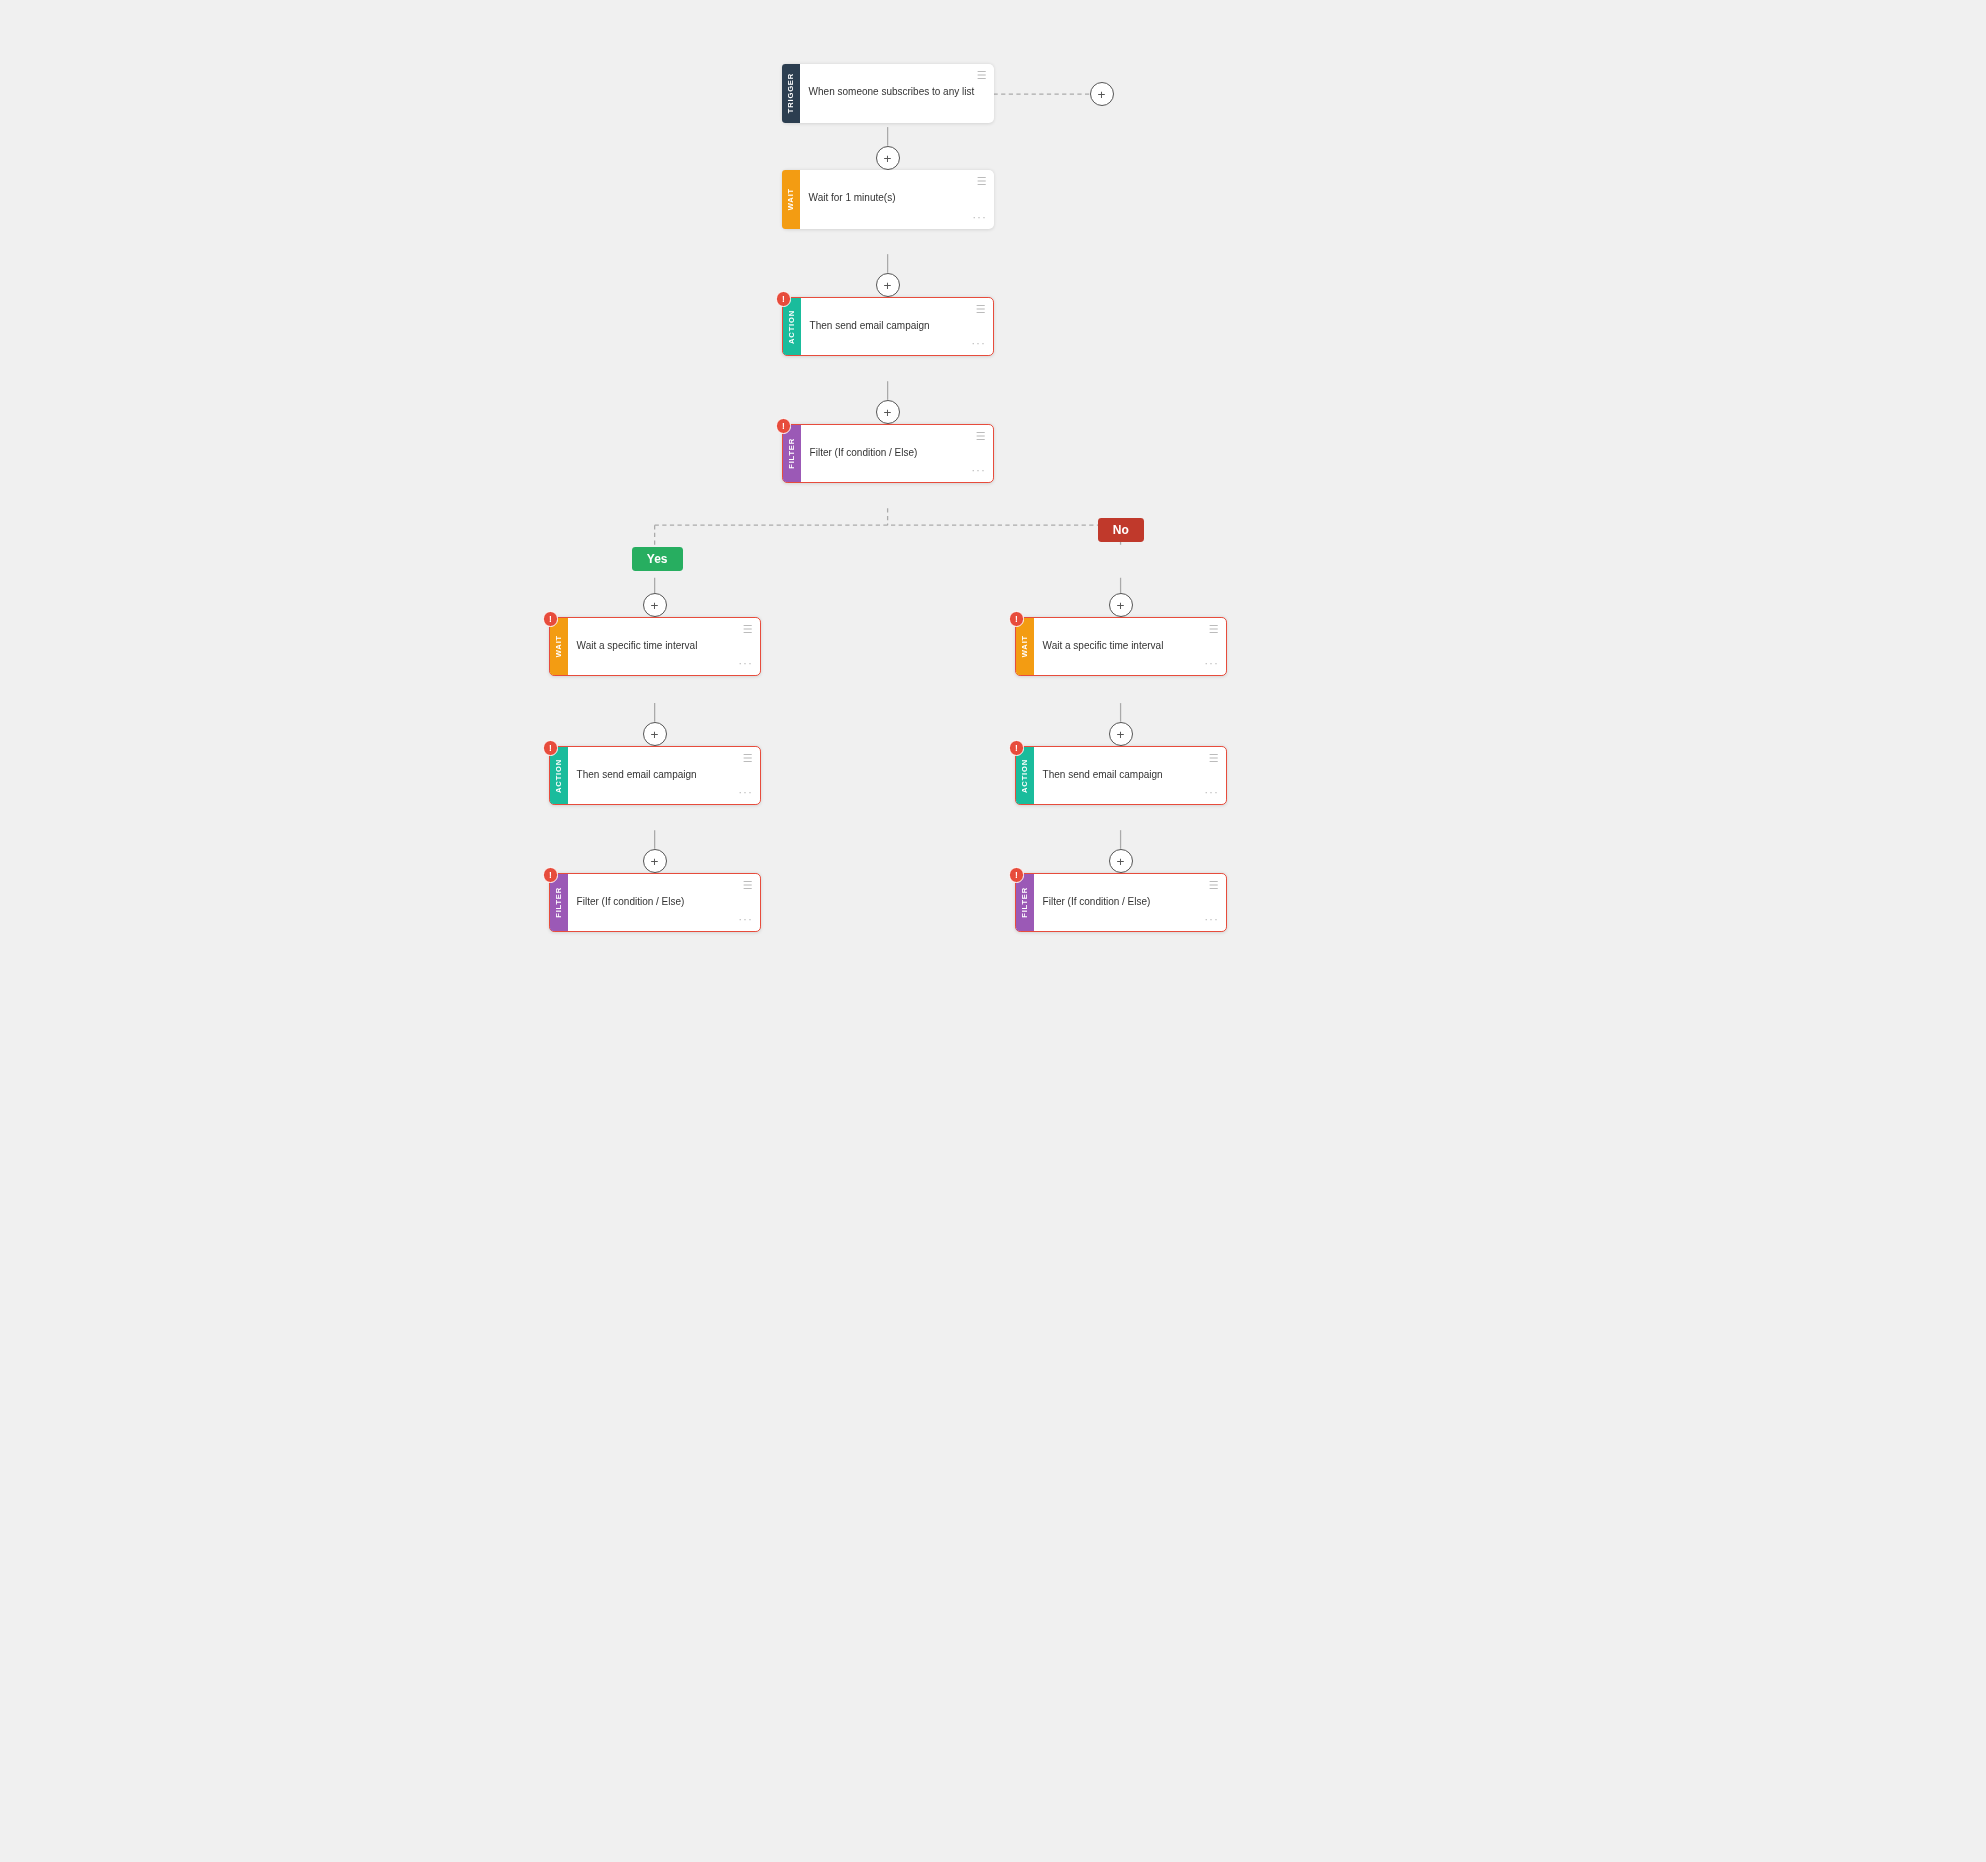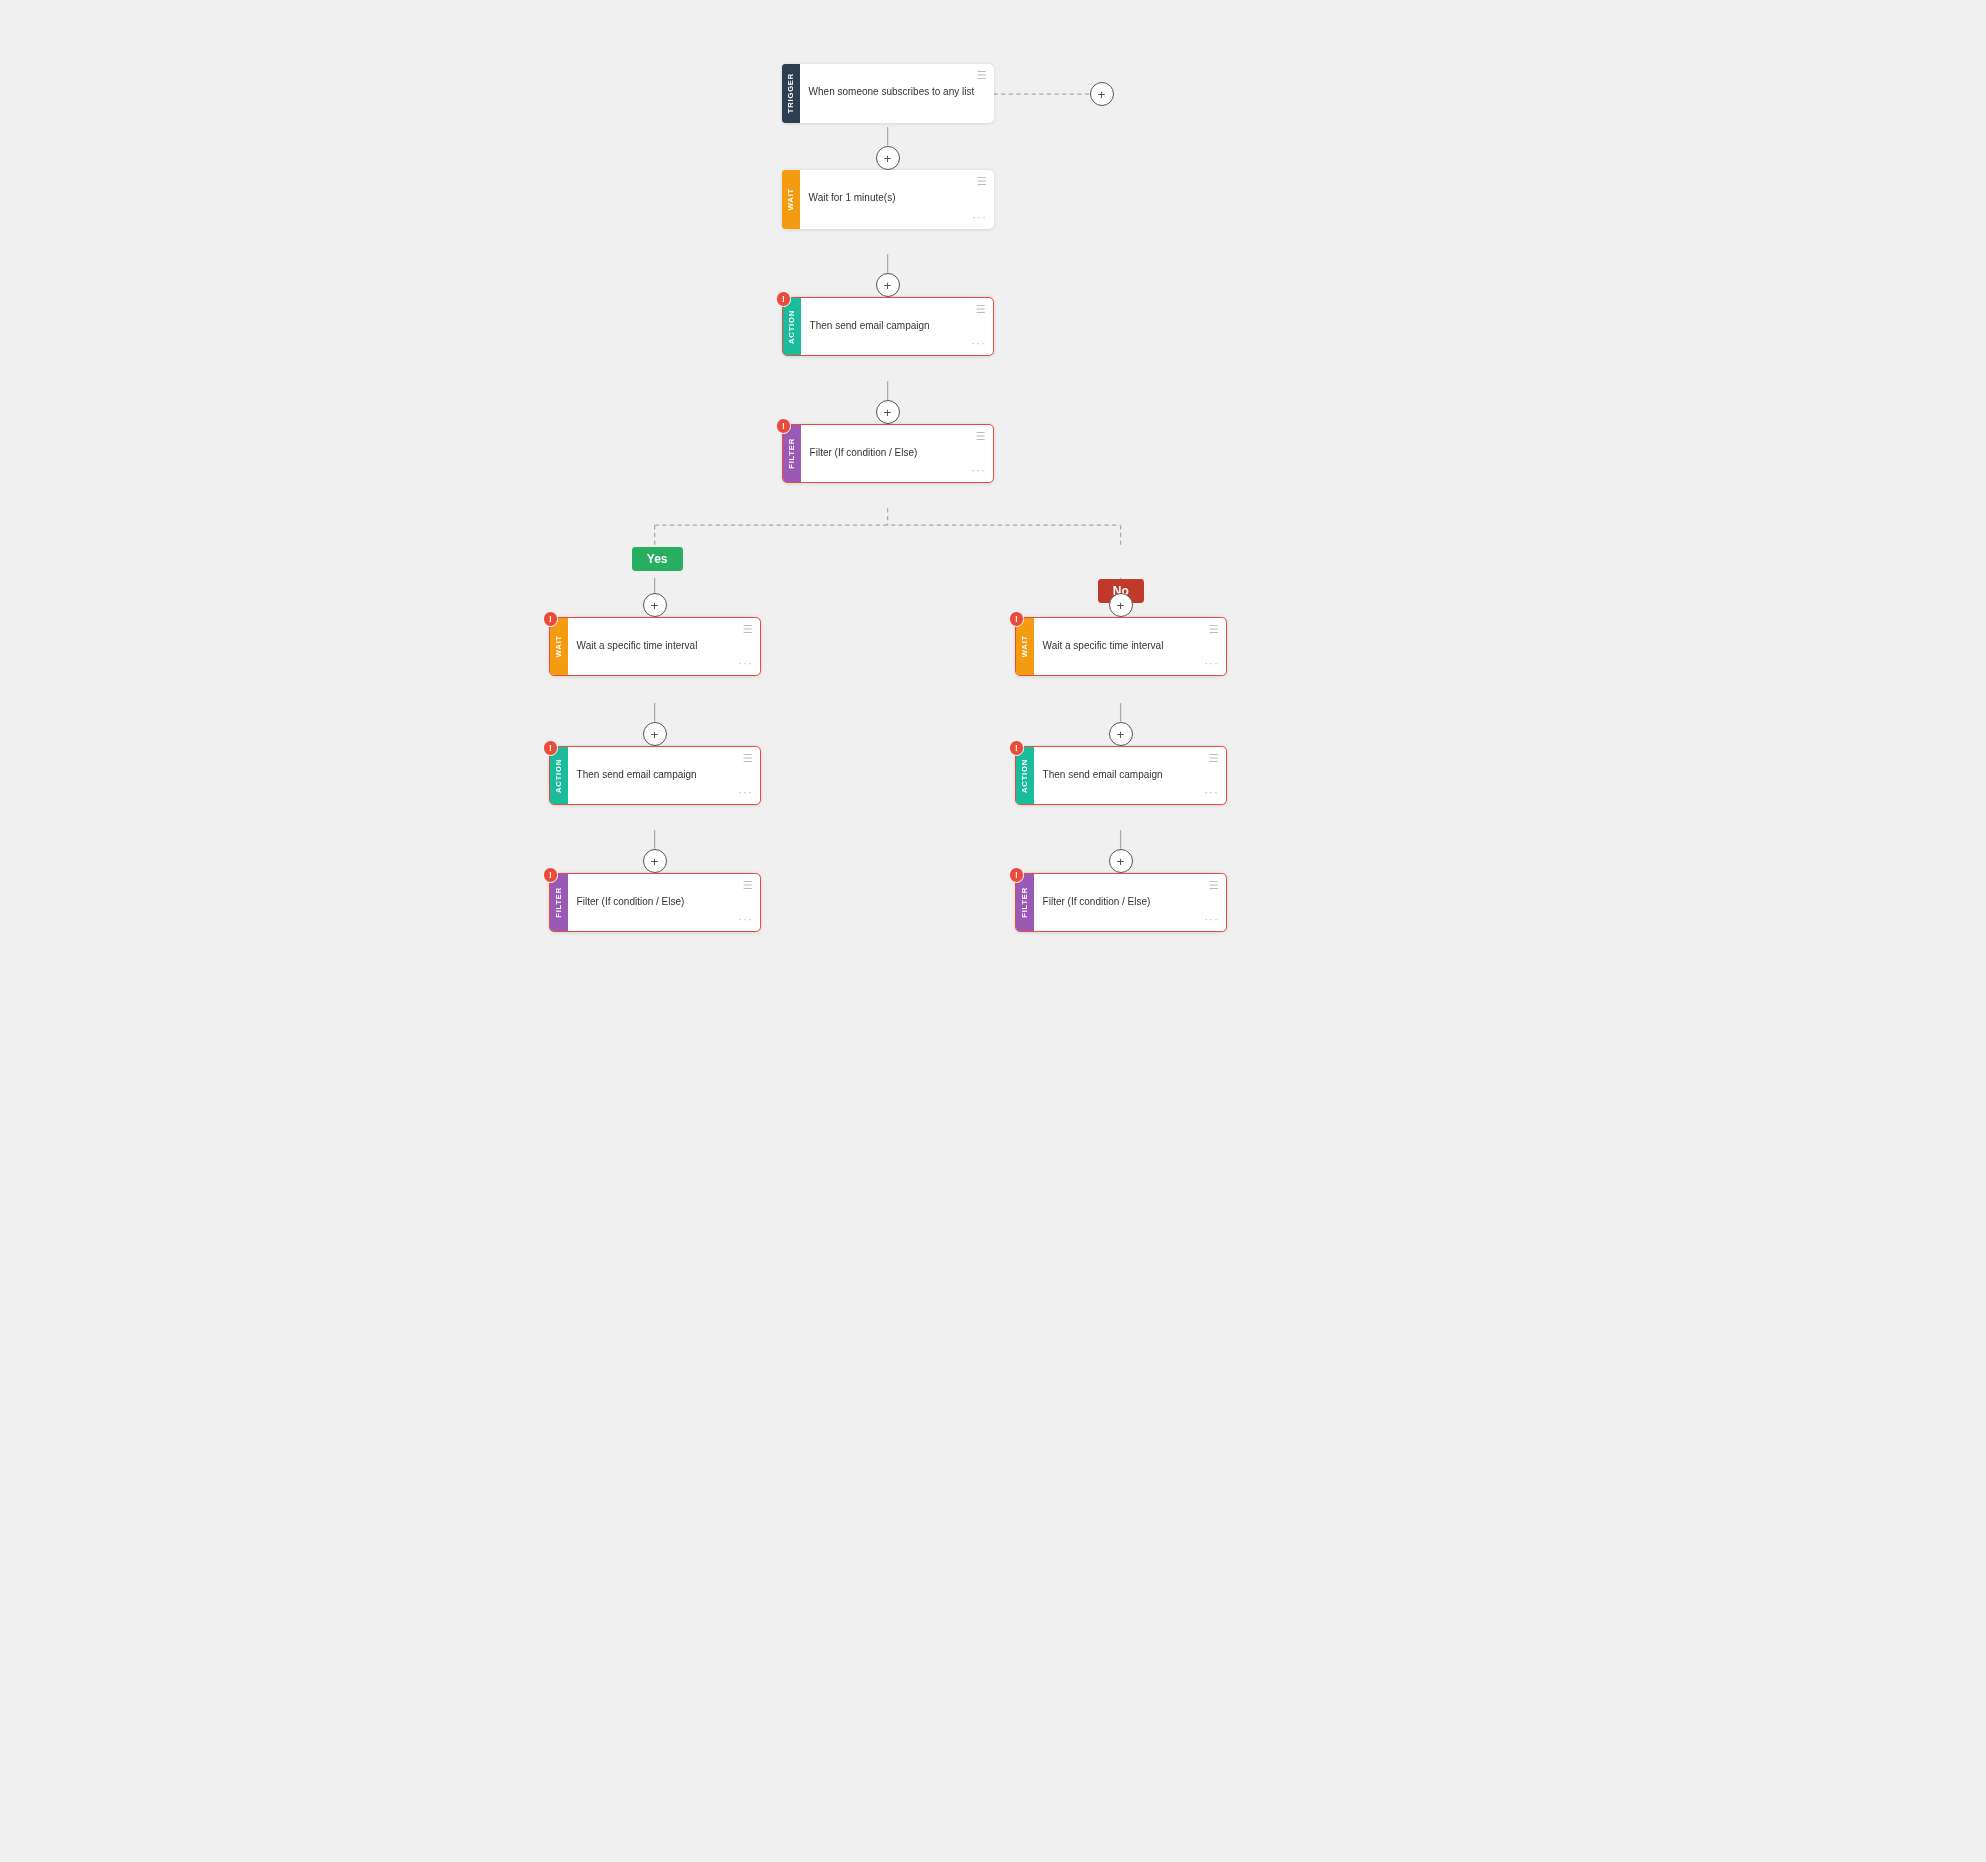--- a/index.html
+++ b/index.html
@@ -252,21 +252,21 @@
       <span class="node-icon-top">☰</span>
       <div class="node-label">Filter (If condition / Else)</div>
       <span class="node-dots">···</span>
     </div>
   </div>
 
   <div class="branch-label branch-yes" style="left:135px; top:547px;">
     <span>Yes</span>
   </div>
 
-  <div class="branch-label branch-no" style="left:601px; top:579px;">
+  <div class="branch-label branch-no" style="left:601px; top:518px;">
     <span>No</span>
   </div>
 
   <div class="add-btn" style="left:146px; top:593px;">
     <span>+</span>
   </div>
 
   <div class="node-card error-border" style="left:52px; top:617px; width:212px;">
     <div class="error-badge">!</div>
     <div class="node-tab tab-wait">

